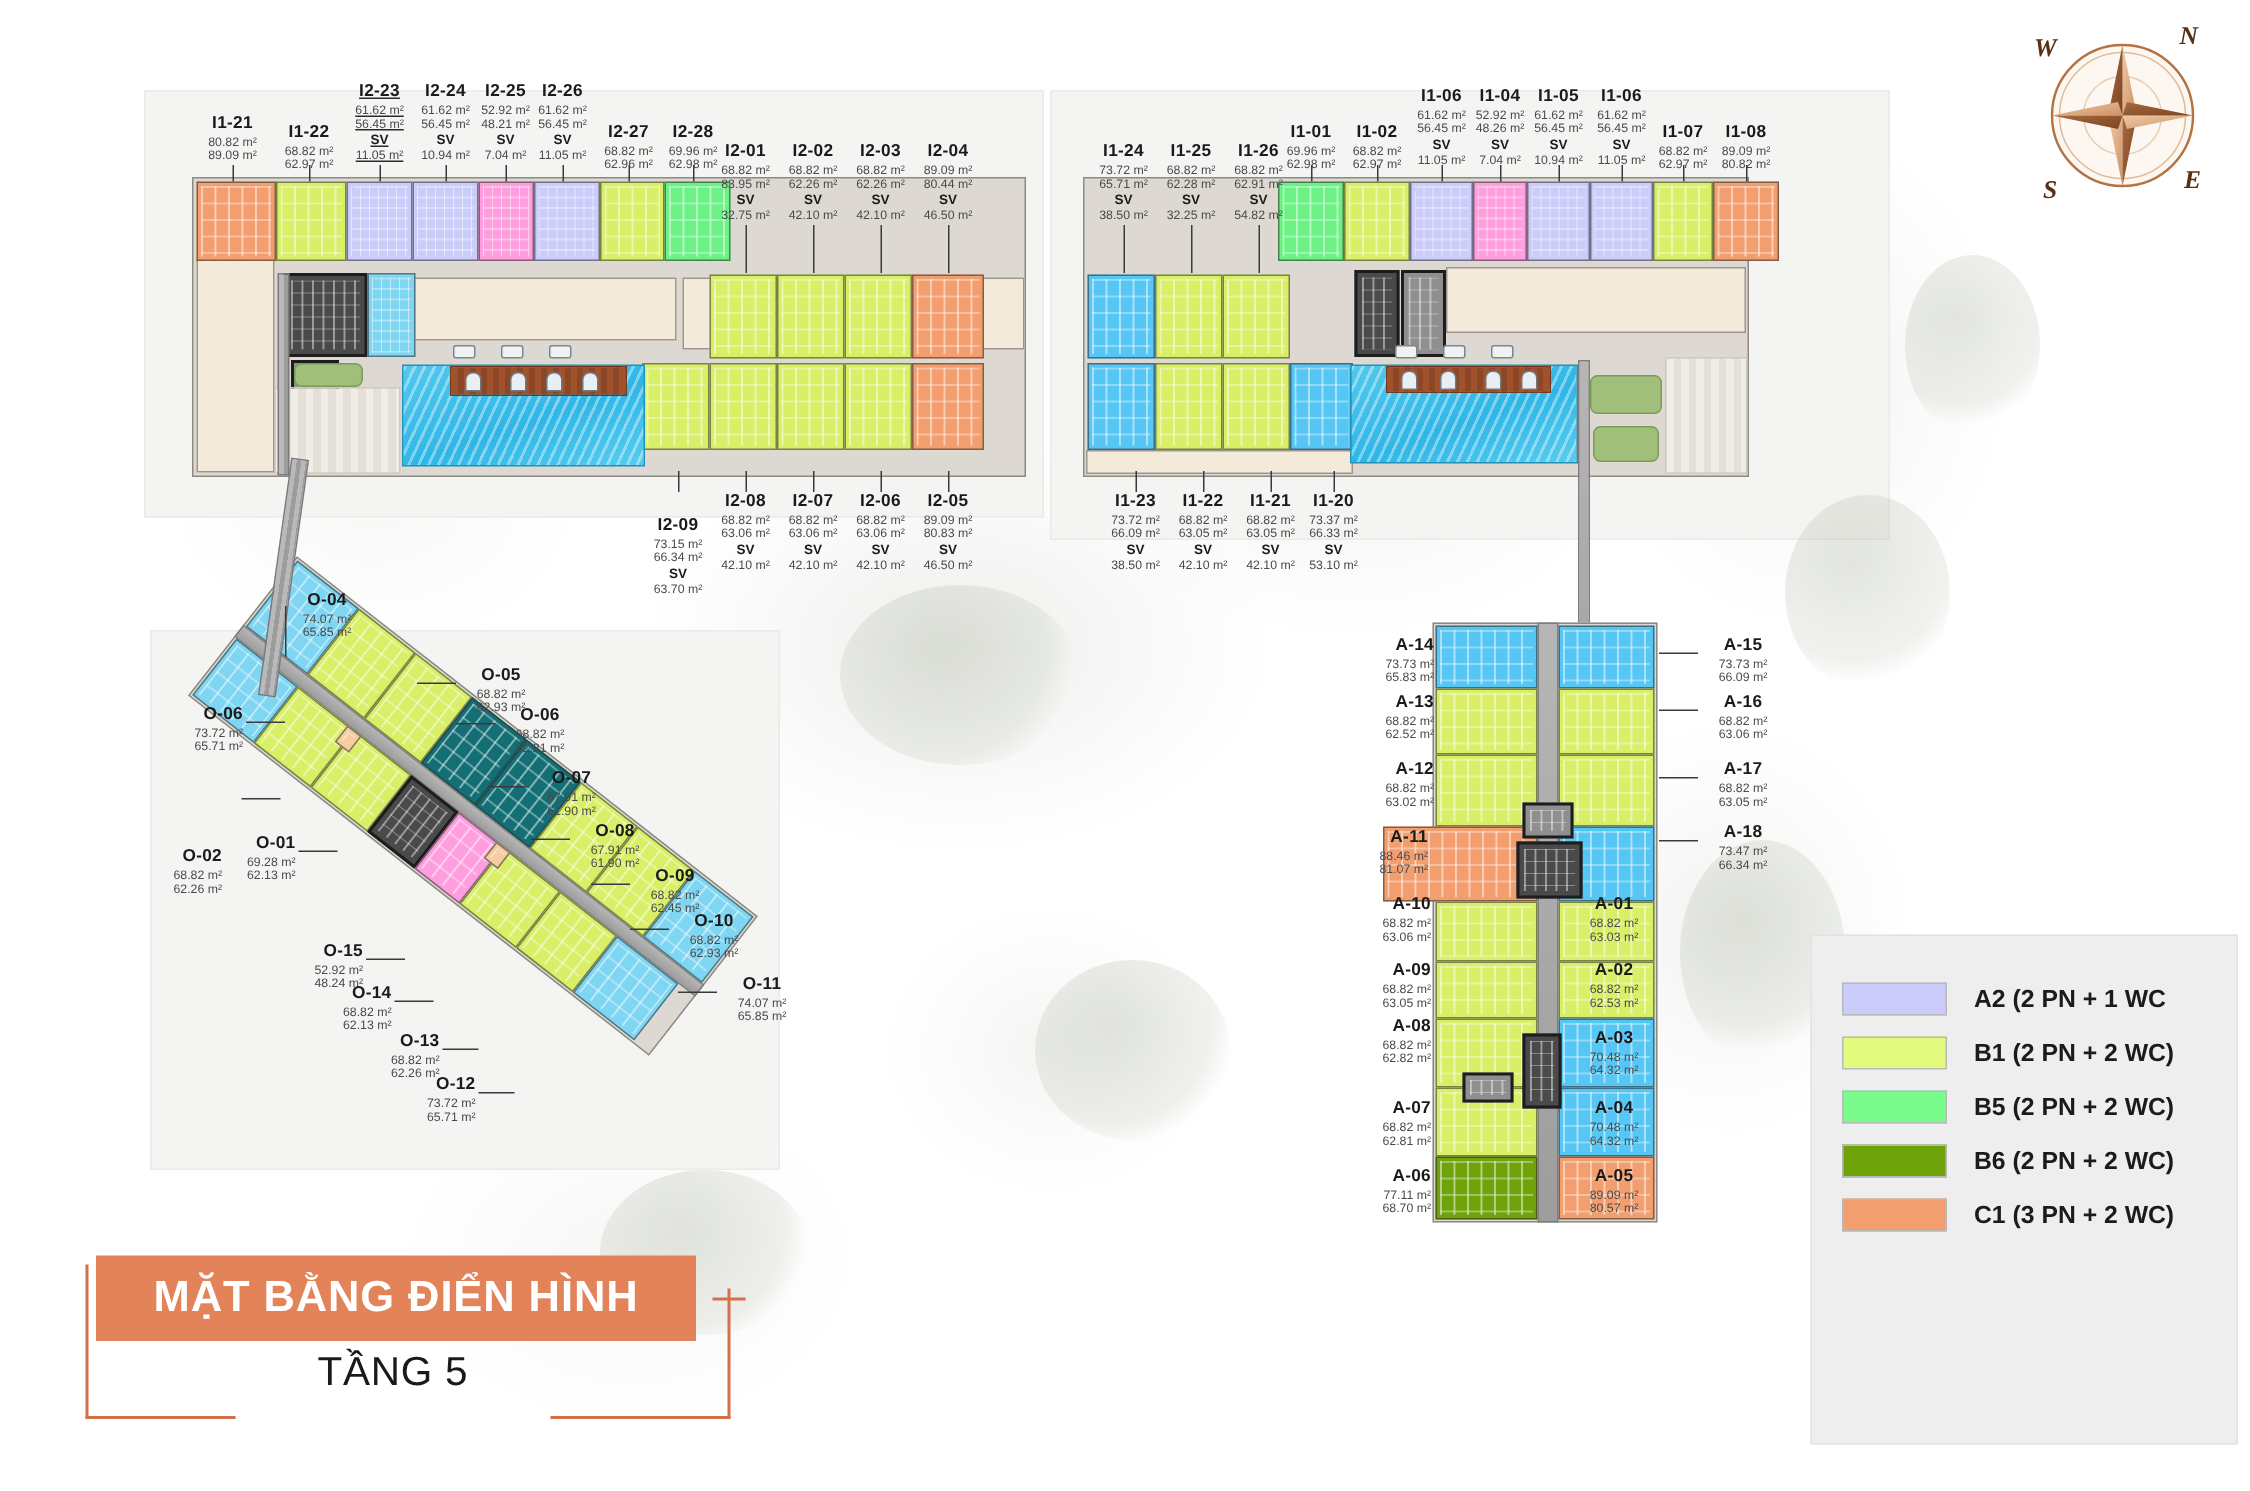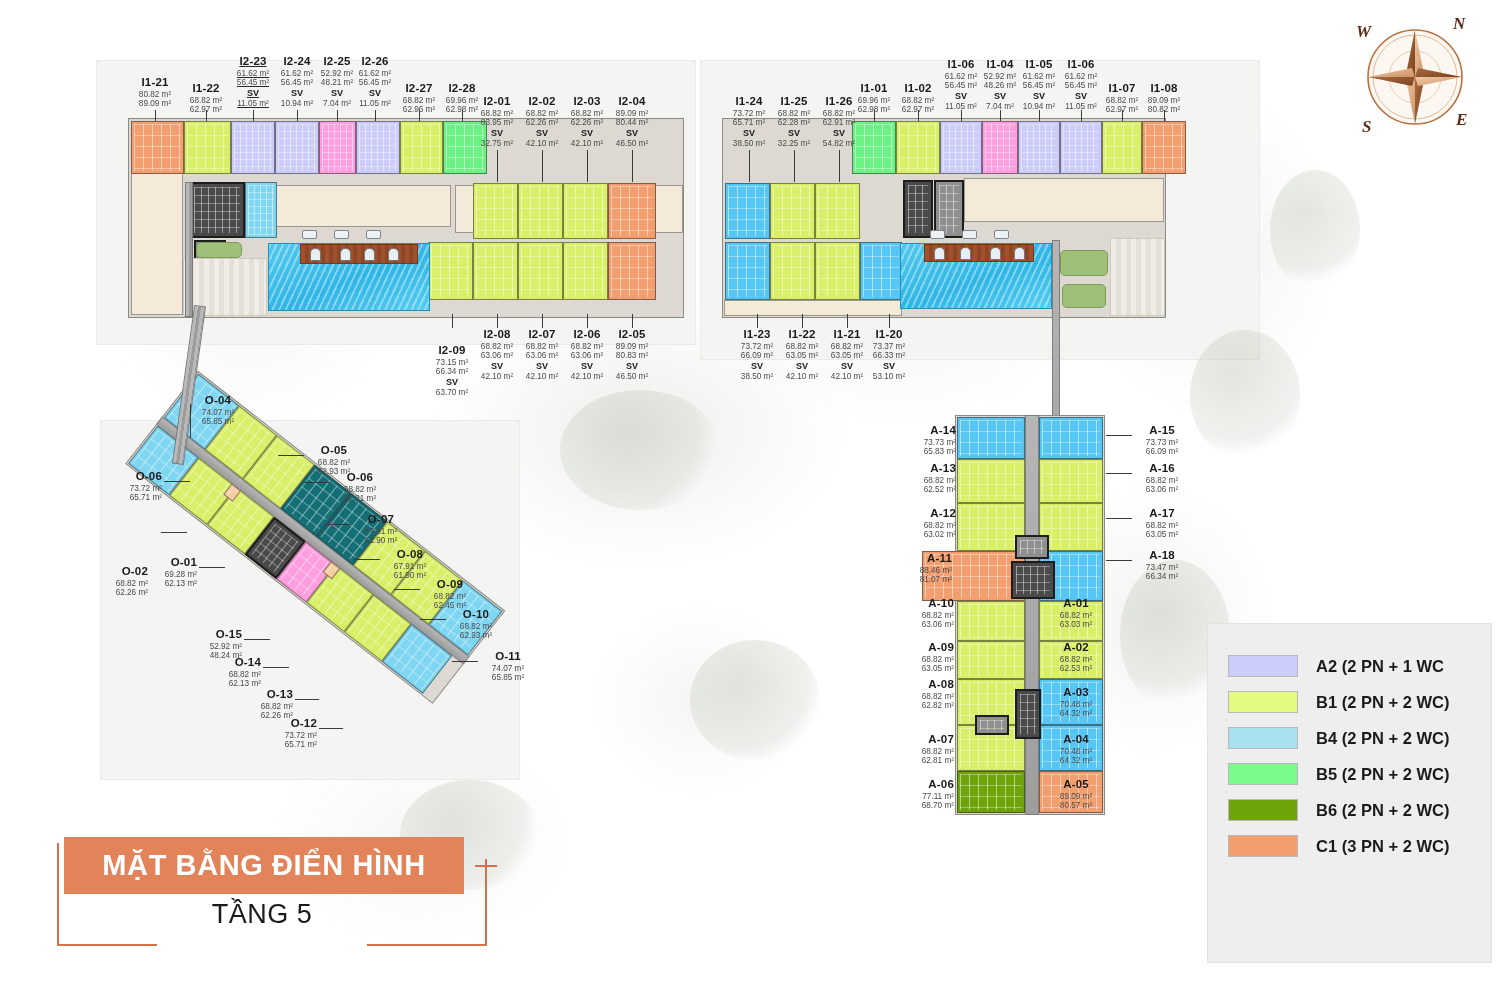--- a/index.html
+++ b/index.html
@@ -898,24 +898,20 @@
   </div>
 
   <div id="legend">
     <div class="legend-row">
       <div class="sw" style="background:#ccccfa;"></div>
       <div class="legend-text">A2 (2 PN + 1 WC</div>
     </div>
     <div class="legend-row">
       <div class="sw" style="background:#e2fa7e;"></div>
       <div class="legend-text">B1 (2 PN + 2 WC)</div>
-    </div>
-    <div class="legend-row">
-      <div class="sw" style="background:#a8e0ef;"></div>
-      <div class="legend-text">B4 (2 PN + 2 WC)</div>
     </div>
     <div class="legend-row">
       <div class="sw" style="background:#79fc8b;"></div>
       <div class="legend-text">B5 (2 PN + 2 WC)</div>
     </div>
     <div class="legend-row">
       <div class="sw" style="background:#6ea30a;"></div>
       <div class="legend-text">B6 (2 PN + 2 WC)</div>
     </div>
     <div class="legend-row">

